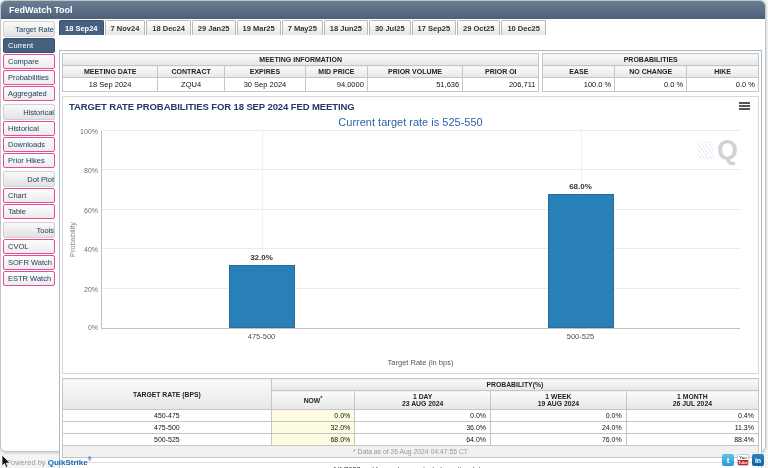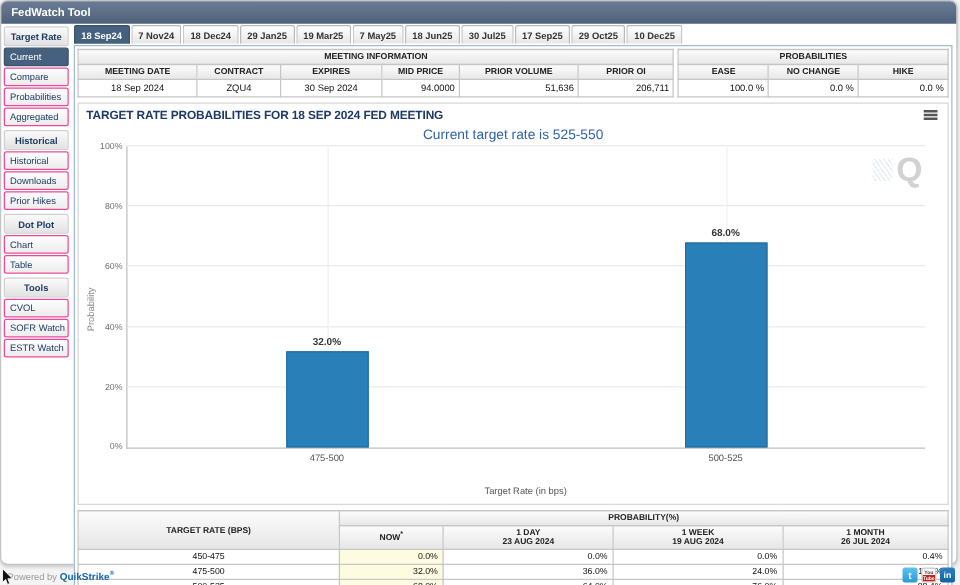--- a/index.html
+++ b/index.html
@@ -7,47 +7,47 @@
   body { position:relative; }
 
   .window { position:absolute; left:0; top:0; width:766px; height:452px; background:#fff;
             border:1px solid #c4c4c4; border-radius:6px; box-shadow:0 1px 3px rgba(0,0,0,.18); }
   .titlebar { height:18px; background:linear-gradient(#6b7d94,#4e617a); border-radius:5px 5px 0 0;
               color:#fff; font-size:9px; font-weight:bold; line-height:18px; padding-left:8px; }
   .body-row { display:flex; height:430px; }
 
   
   .sidebar { width:56px; padding:2px 2px 0 2px; flex-shrink:0; }
-  .side-header { font-size:7.5px; font-weight:bold; color:#1e3c61; text-align:center; padding:3px 0 2px 0;
+  .side-header { font-size:7.5px; font-weight:normal; color:#1e3c61; text-align:right; padding:3px 0 2px 0;
                  background:linear-gradient(#fafafa,#e2e2e2); border:1px solid #d0d0d0; border-radius:2px; margin-top:3px; }
   .side-item { font-size:7.5px; color:#1e3c61; padding:2px 0 2px 4px; margin-top:1px;
                background:linear-gradient(#fdfdfd,#ececec); border:1px solid #ec4899; border-radius:2px; cursor:pointer; }
   .side-item.sel { background:#46617f; color:#fff; border-color:#3a5168; }
 
   
   .main { flex:1; display:flex; flex-direction:column; min-width:0; padding:1px 3px 0 2px; }
-  .tabstrip { height:16px; display:flex; gap:1px; margin-bottom:1px; }
+  .tabstrip { height:16px; display:flex; gap:1px; margin-bottom:15px; }
   .tab { font-size:7.5px; font-weight:bold; color:#333; padding:3px 5px 2px 5px;
          background:linear-gradient(#ffffff,#e6e6e6); border:1px solid #b9b9b9; border-bottom:none;
          border-radius:2px 2px 0 0; white-space:nowrap; cursor:pointer; }
   .tab.sel { background:#46617f; color:#fff; border-color:#3a5168; }
 
   .panel { flex:1; border:1px solid #a3bccd; background:#fff; display:flex; flex-direction:column;justify-content:center; }
 
   
   .info-tables { display:flex; gap:3px; margin:2px; }
   table { border-collapse:collapse; width:100%; table-layout:fixed; }
   th,td { border:1px solid #c6c6c6; font-size:7px; padding:2px 3px; overflow:hidden; white-space:nowrap; }
   th { font-weight:bold; text-align:center; background:linear-gradient(#fbfbfb,#e6e6e6); color:#222; }
   td { color:#111; font-size:7.5px; }
   .mi-wrap { width:68.5%; } .ps-wrap { flex:1; }
   .tc { text-align:center; } .tr { text-align:right; }
 
   
-  .chart-panel { margin:2px; border:1px solid #d8d8d8; height:322px; position:relative; background:#fff;padding-left:38px; }
+  .chart-panel { margin:2px; border:1px solid #d8d8d8; height:278px; position:relative; background:#fff;padding-left:38px; }
   .chart-title { position:absolute; top:4px; left:6px; color:#1f3a66; font-size:9.5px; font-weight:bold; letter-spacing:-0.1px; }
   .chart-subtitle { position:absolute; top:19px; left:0; right:0; text-align:center; color:#2f62a8; font-size:11px; }
   .chart-menu { position:absolute; top:5px; right:8px; width:11px; cursor:pointer; }
   .chart-menu i { display:block; height:2px; background:#555; margin-bottom:1px; }
   .ylabel-rot { position:absolute; left:-8px; top:50%; transform:rotate(-90deg); color:#8a8a8a; font-size:7.5px; }
   .plot { position:absolute; left:38px; right:18px; top:34px; bottom:44px;
           border-left:1px solid #c0c0c0; border-bottom:1px solid #c0c0c0; }
   .gl { position:absolute; left:0; right:0; height:1px; background:#ebebeb; }
   .glv { position:absolute; top:0; bottom:0; width:1px; background:#f0f0f0; }
   .ytick { position:absolute; right:calc(100% + 4px); font-size:7px; color:#707070; }

